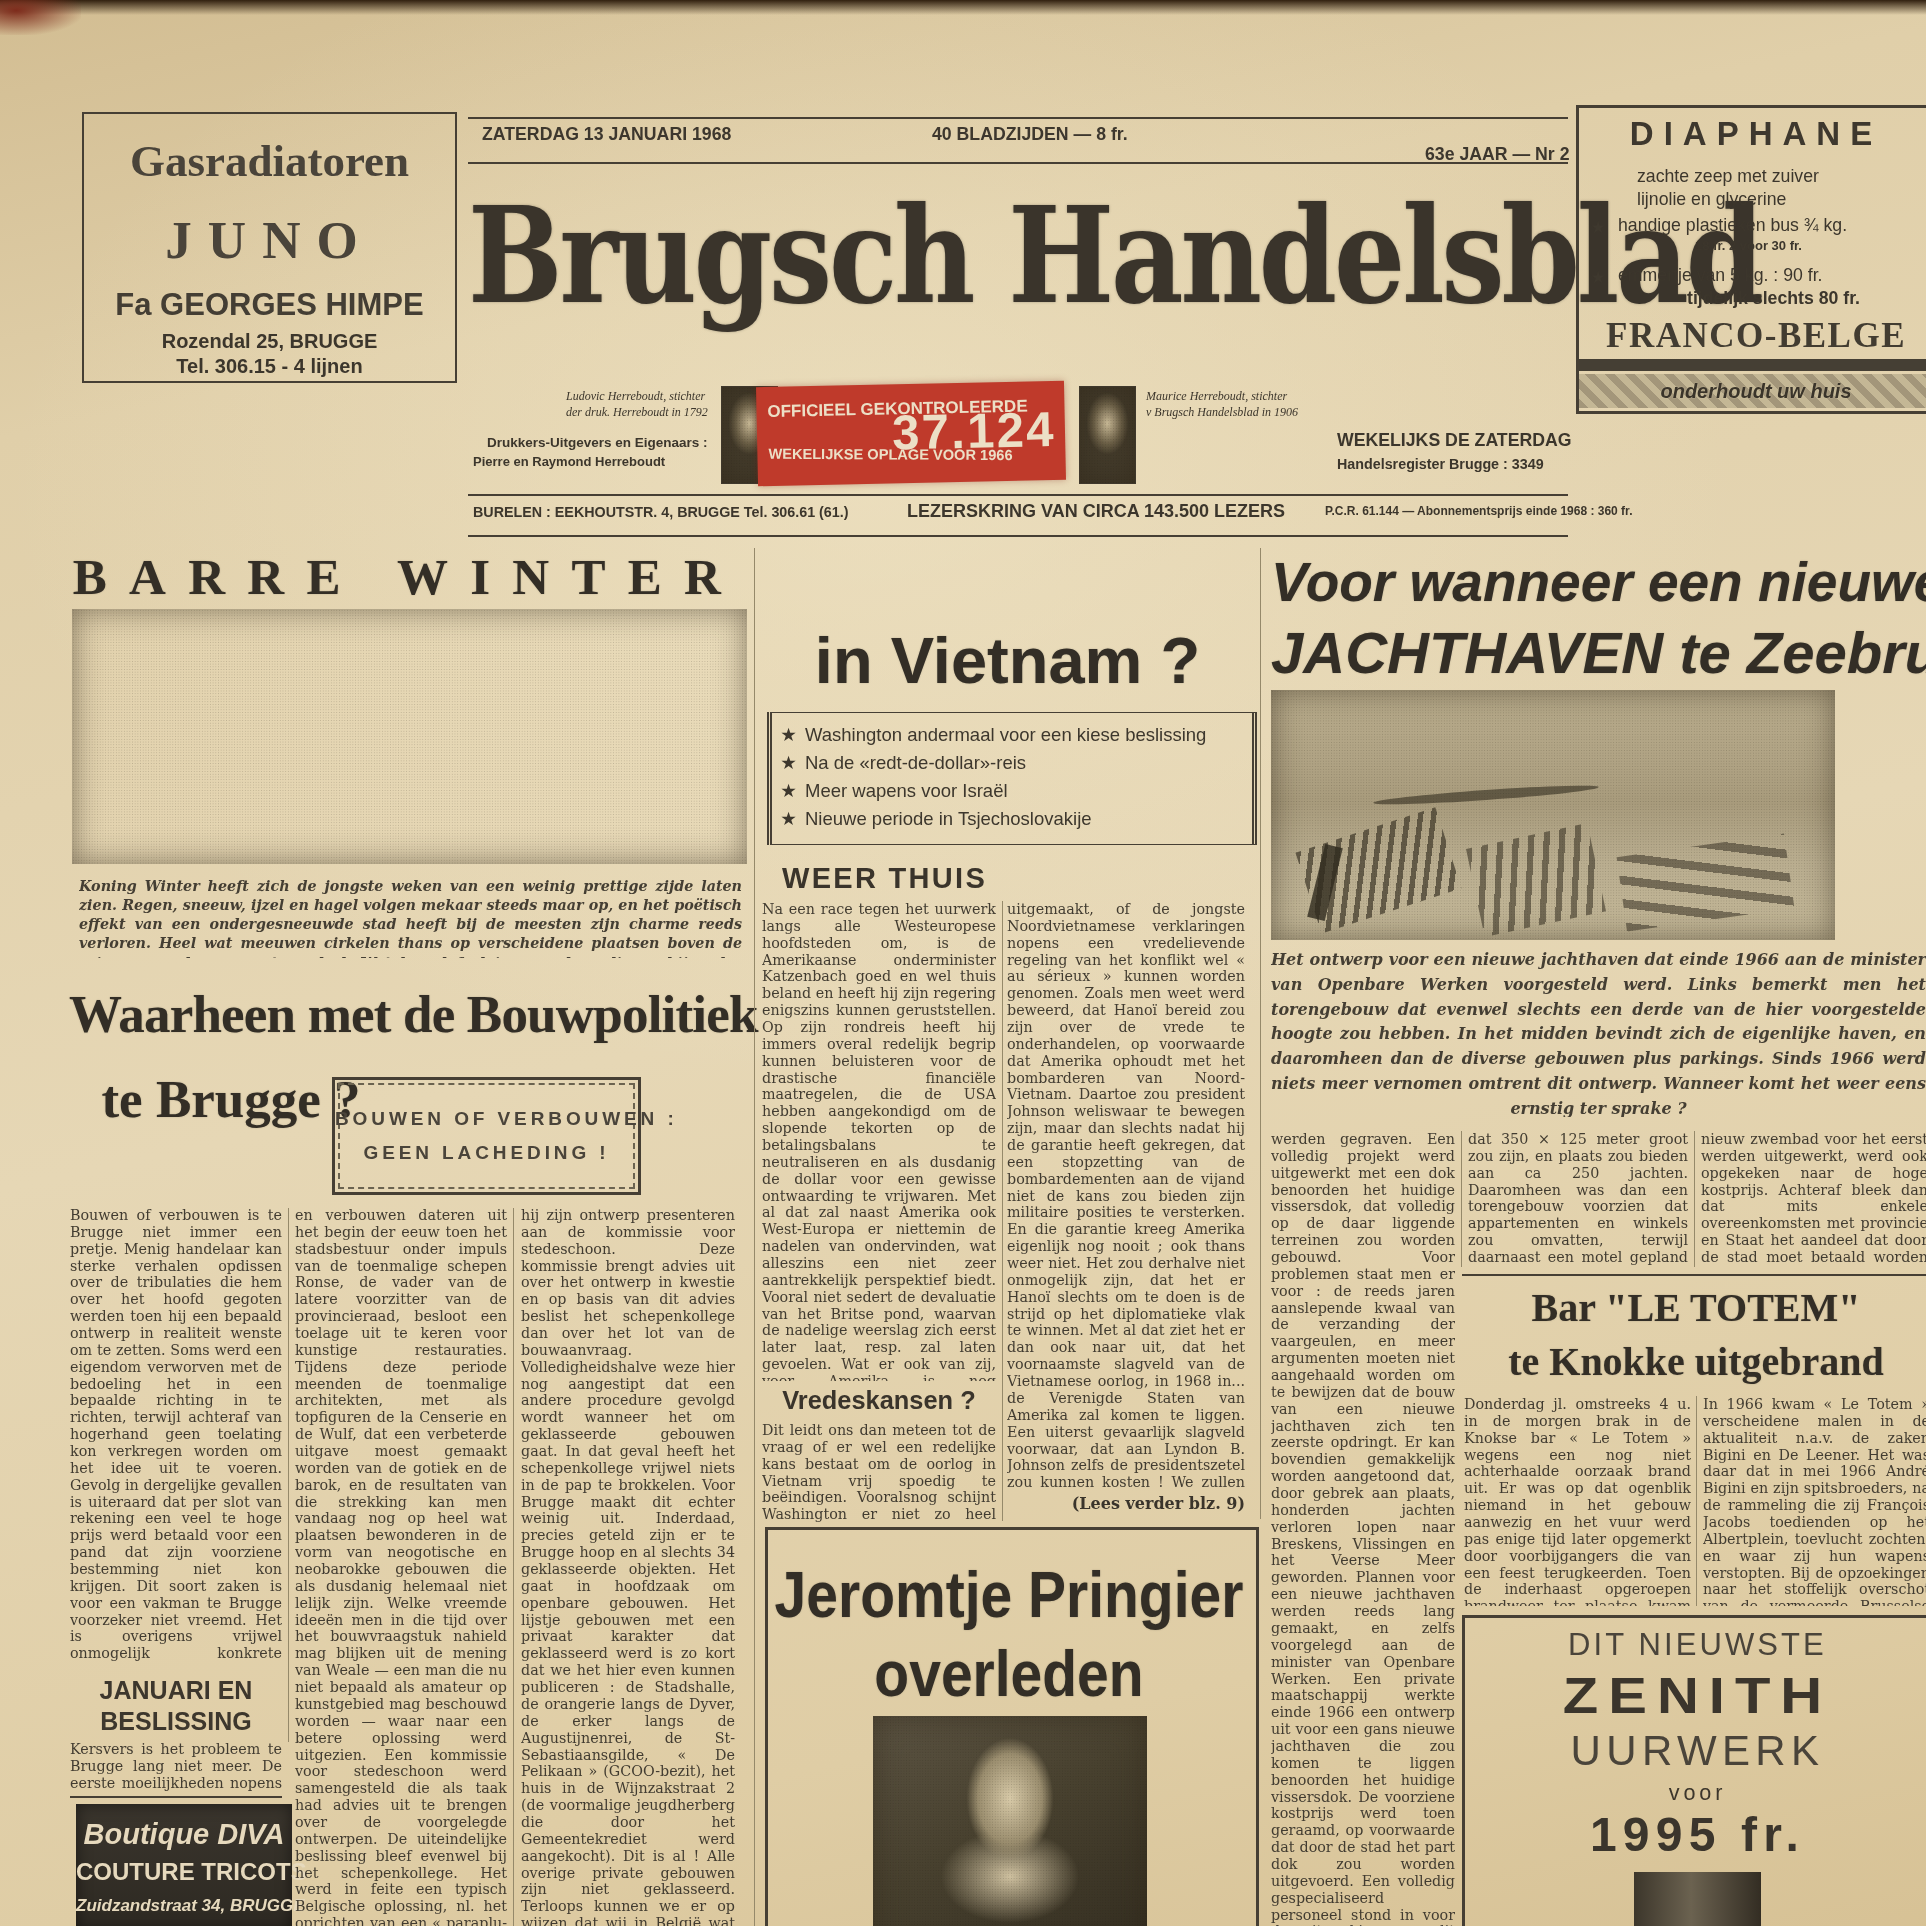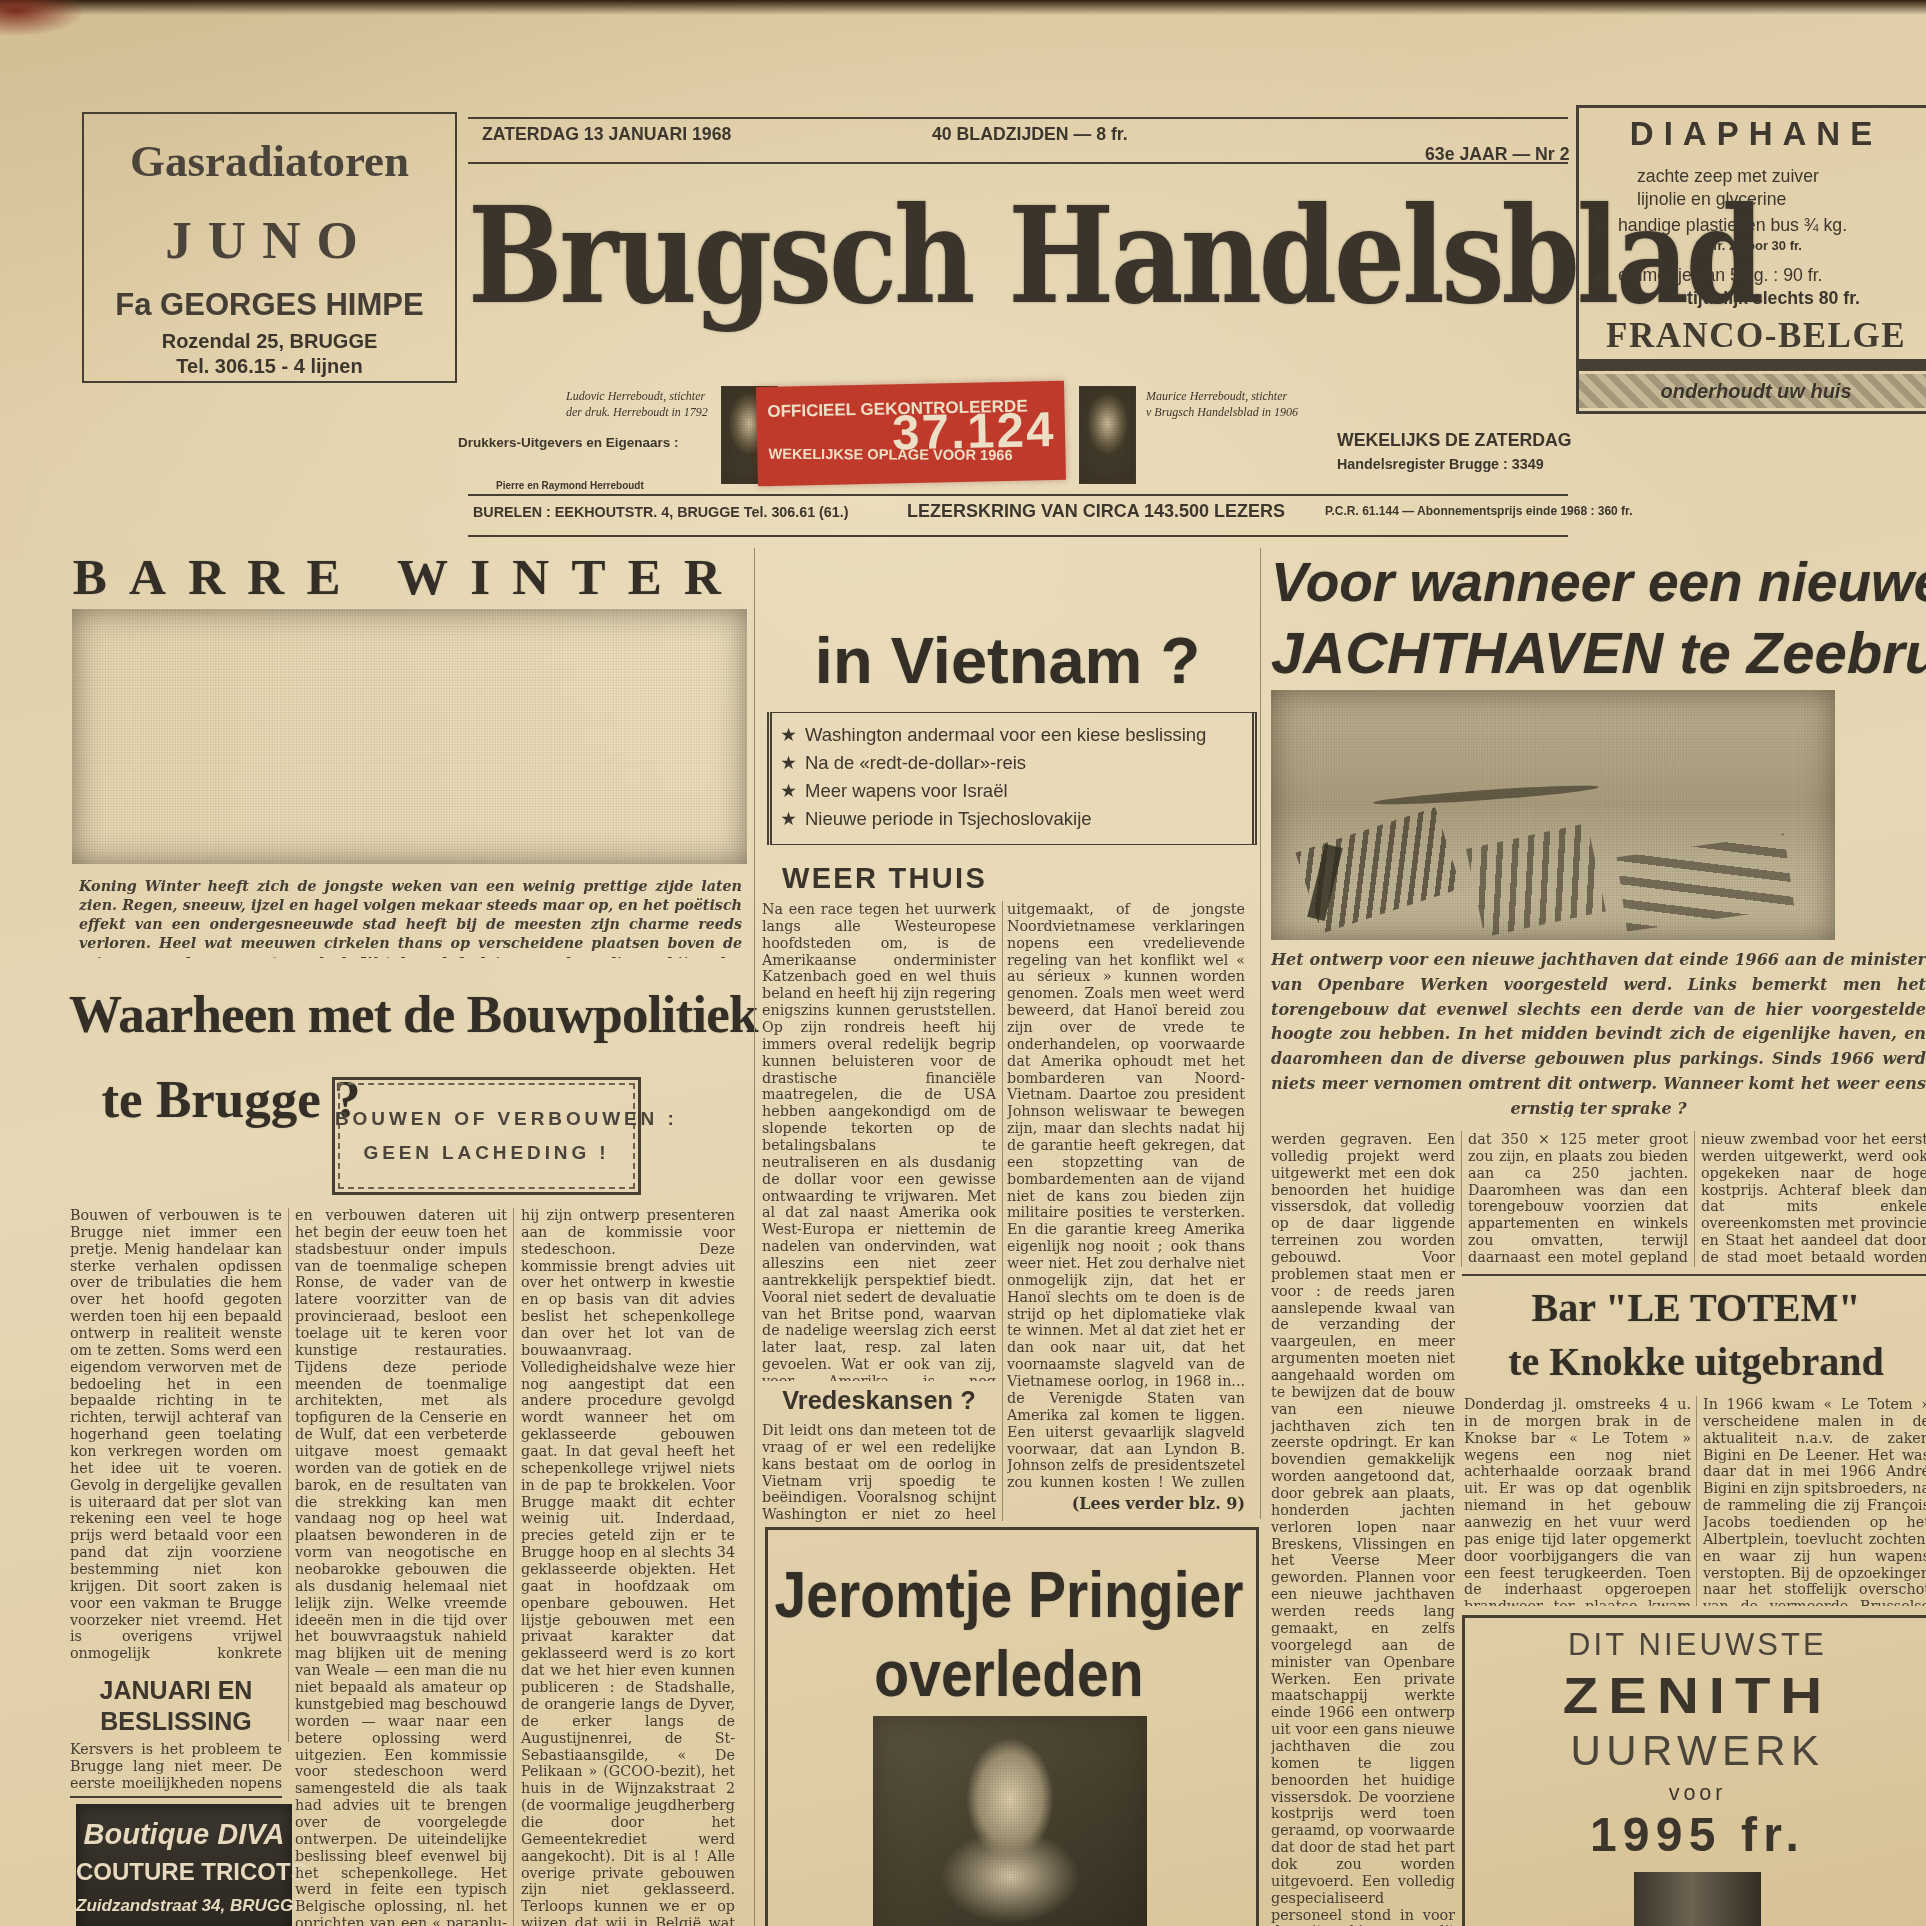--- a/index.html
+++ b/index.html
@@ -43,22 +43,22 @@
   <div class="rule" style="left:468px;top:117px;width:1100px;height:1.9px;"></div>
   <div class="abs sans b nw" style="left:482px;top:124px;font-size:17.7px;color:#3d372e;">ZATERDAG 13 JANUARI 1968</div>
   <div class="abs sans b nw" style="left:932px;top:124px;font-size:17.7px;color:#3d372e;">40 BLADZIJDEN — 8 fr.</div>
   <div class="abs sans b nw" style="left:1425px;top:120px;font-size:17.7px;color:#3d372e;margin-top:24px;">63e JAAR — Nr 2</div>
   <div class="rule" style="left:468px;top:162px;width:1100px;height:1.9px;"></div>
 
   <div class="abs dser b c nw" style="left:468px;top:164px;width:1100px;height:216px;font-size:112px;line-height:202px;letter-spacing:-3.1px;color:#3a342b;text-shadow:0 0 2.3px rgba(58,52,43,.4);transform:scaleY(1.18);transform-origin:center 70%;">Brugsch Handelsblad</div>
 
   <div class="abs serif i nw" style="left:566px;top:389px;font-size:12px;font-family:Liberation Serif, serif;">Ludovic Herreboudt, stichter</div>
   <div class="abs serif i nw" style="left:566px;top:405px;font-size:12px;">der druk. Herreboudt in 1792</div>
-  <div class="abs sans b nw" style="left:458px;top:435px;font-size:13.5px;">Drukkers-Uitgevers en Eigenaars :</div>
-  <div class="abs sans b nw" style="left:496px;top:454px;font-size:10px;margin-top:26px;">Pierre en Raymond Herreboudt</div>
+  <div class="abs sans b nw" style="left:487px;top:435px;font-size:13.5px;">Drukkers-Uitgevers en Eigenaars :</div>
+  <div class="abs sans b nw" style="left:473px;top:454px;font-size:13px;">Pierre en Raymond Herreboudt</div>
 
   <div class="photo" style="left:721px;top:386px;width:55px;height:96px;background:radial-gradient(ellipse 21px 31px at 50% 38%,#cdbd9a,#6e6249 65%,#433b2b 100%);border:1.5px solid #3f382c;"></div>
 
   <div class="abs" style="left:757px;top:384px;width:308px;height:99px;background:#bf3a2b;transform:rotate(-1.2deg);box-shadow:0 0 7px rgba(120,30,20,.35);">
     <div class="abs sans b whitebox nw" style="left:10.8px;top:15.4px;font-size:17px;">OFFICIEEL GEKONTROLEERDE</div>
     <div class="abs sans b whitebox nw" style="left:10.8px;top:62px;font-size:14.6px;transform:rotate(1.5deg);">WEKELIJKSE OPLAGE VOOR 1966</div>
     <div class="abs sans b whitebox nw" style="right:9.2px;top:20px;font-size:49px;letter-spacing:2.3px;">37.124</div>
   </div>
 
   <div class="photo" style="left:1079px;top:386px;width:55px;height:96px;background:radial-gradient(ellipse 21px 31px at 50% 38%,#cdbd9a,#6e6249 65%,#433b2b 100%);border:1.5px solid #3f382c;"></div>

